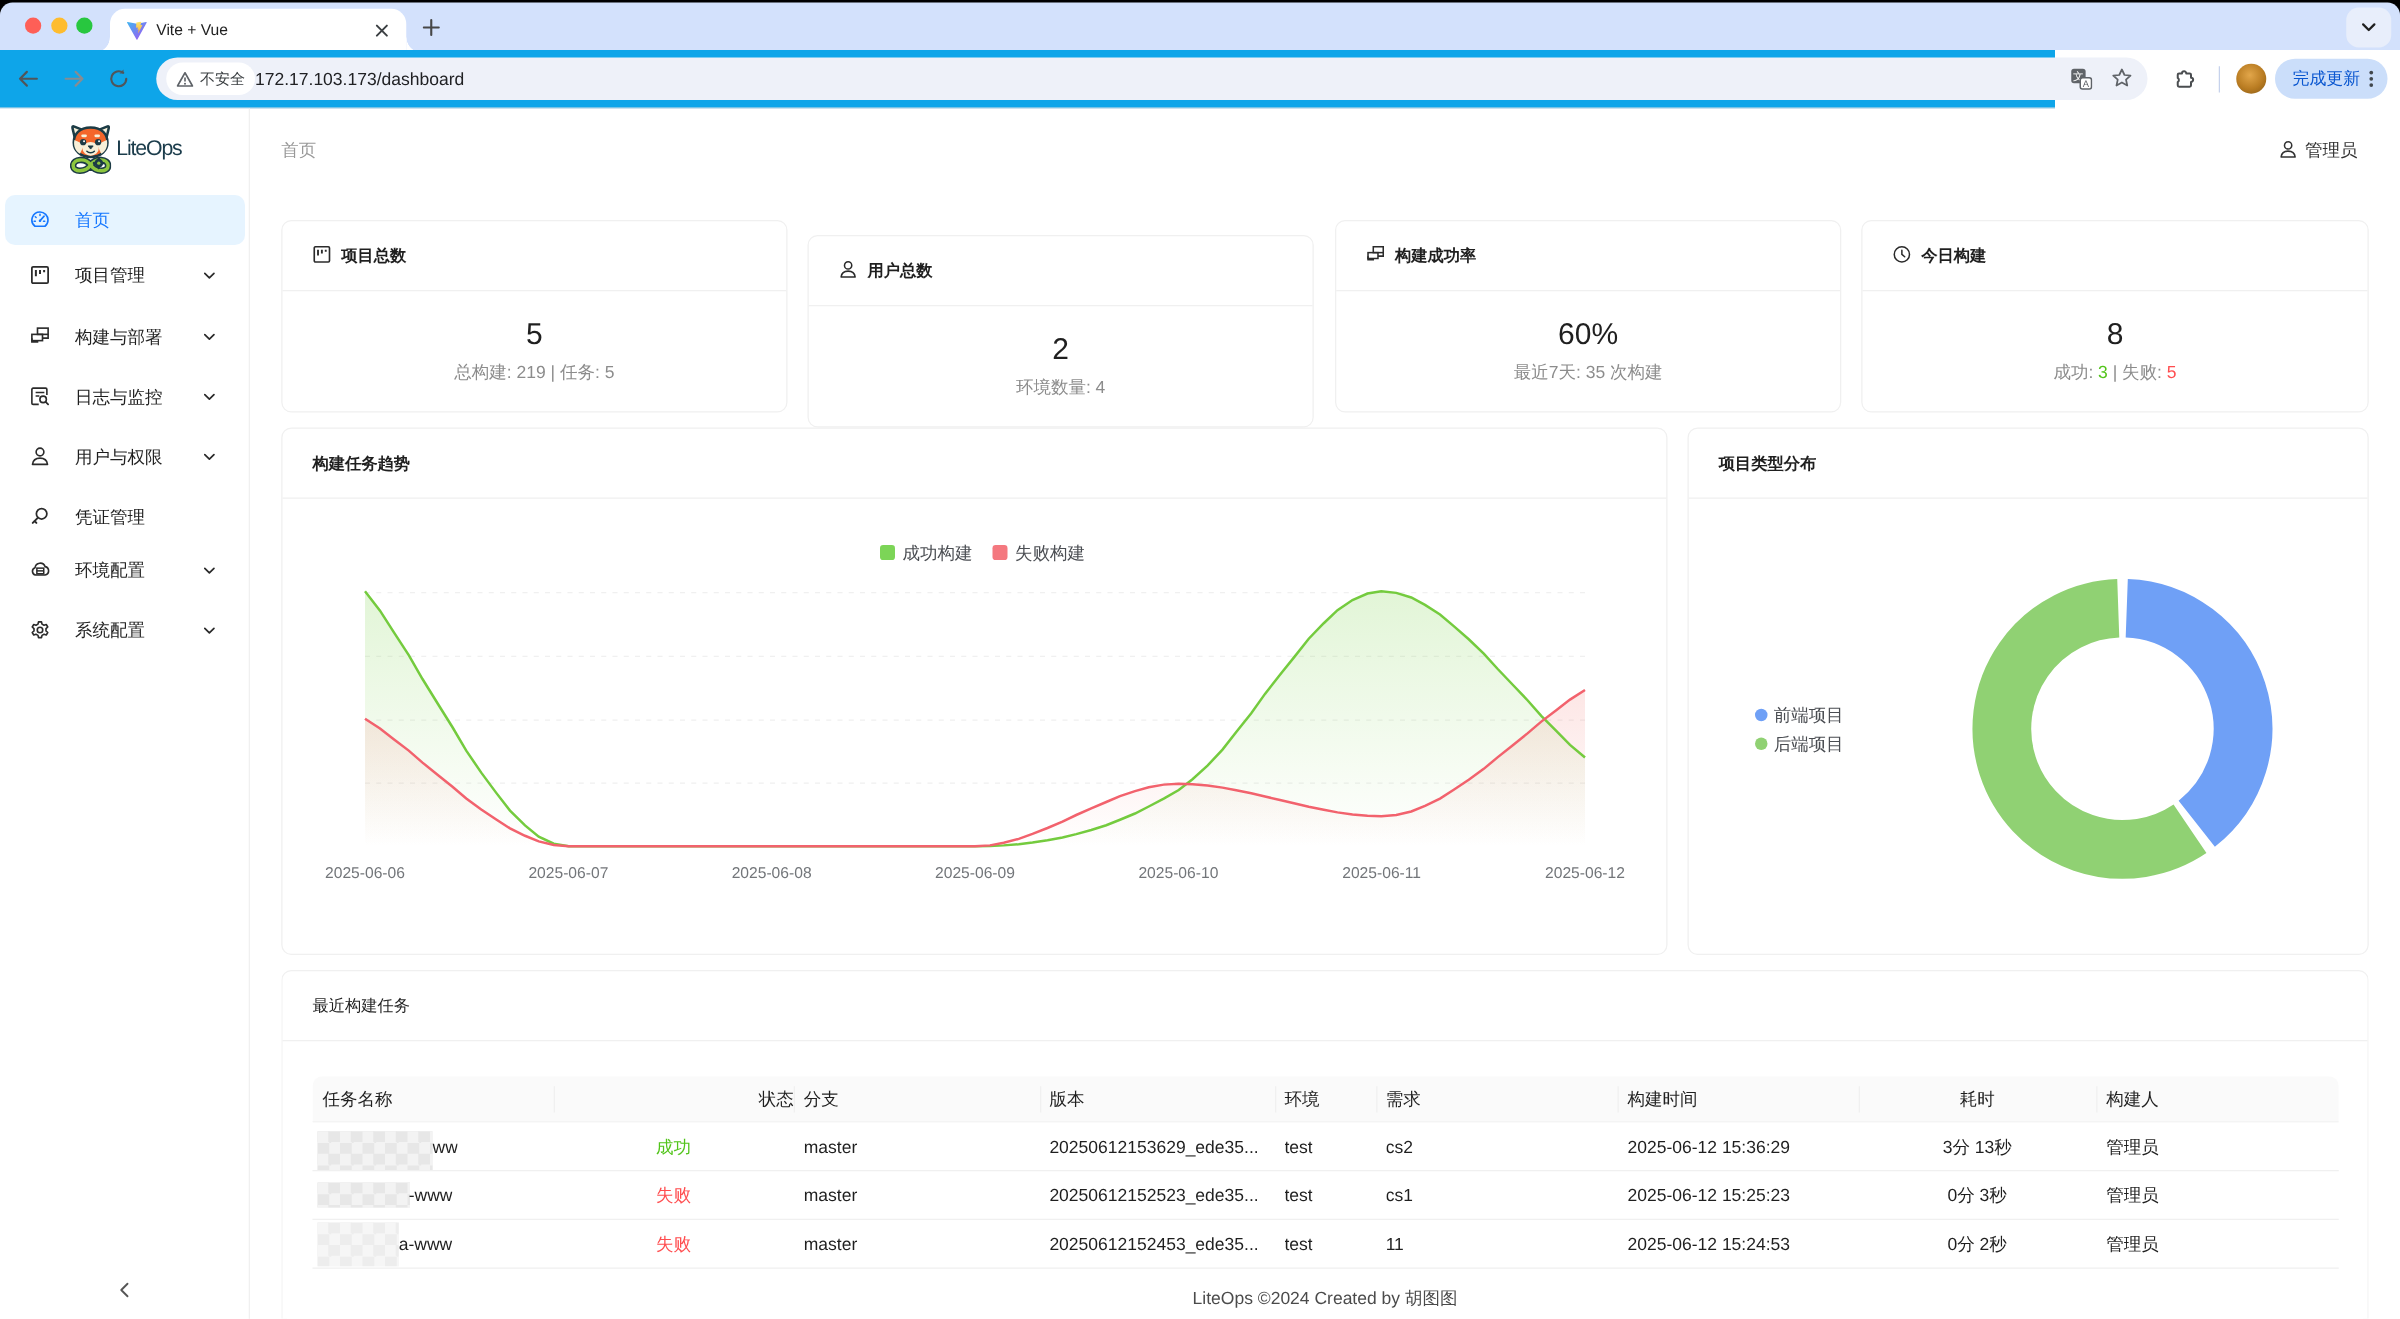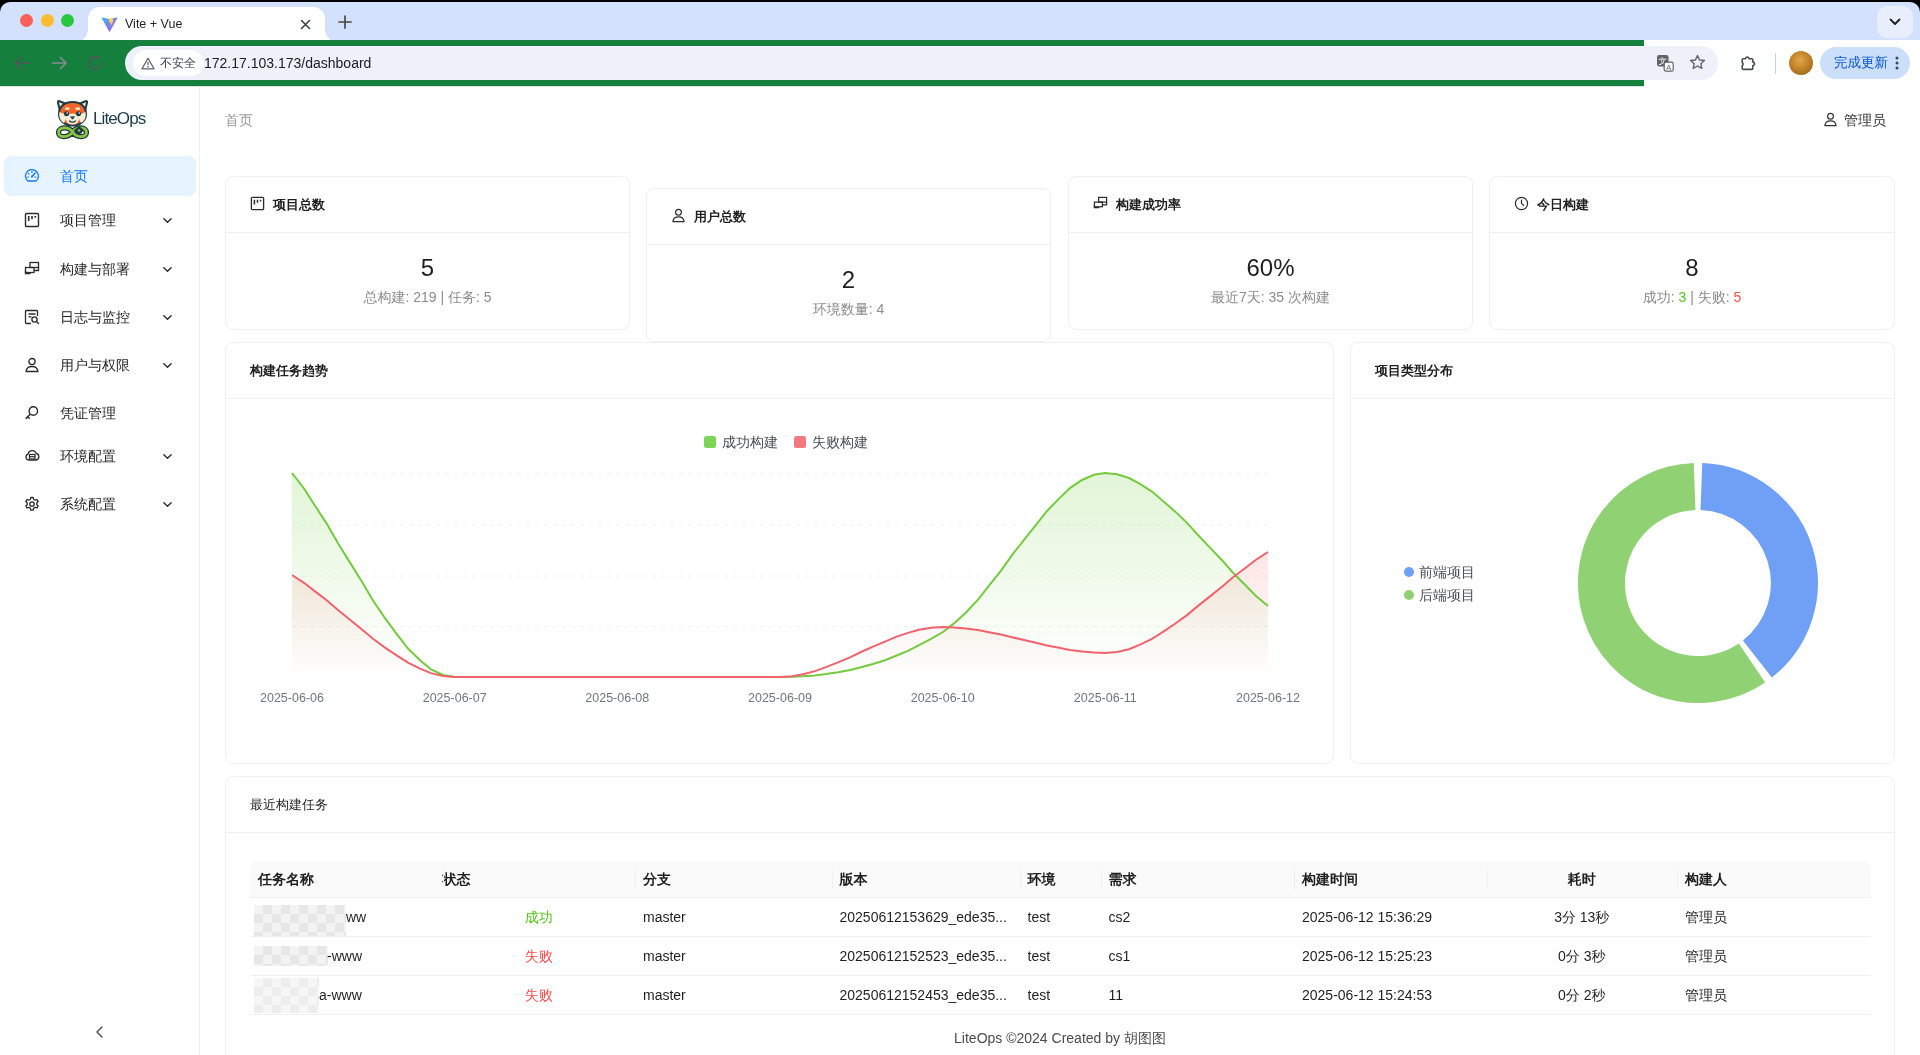--- a/index.html
+++ b/index.html
@@ -8,21 +8,21 @@
 
 #topedge{position:absolute;left:0;top:0;width:1920px;height:40px;background:#000}
 #tabstrip{position:absolute;left:0;top:2px;width:1920px;height:38px;background:#d3e1fc;border-radius:10px 10px 0 0}
 .tl{position:absolute;top:12px;width:13px;height:13px;border-radius:50%}
 #tab{position:absolute;left:88px;top:5px;width:237px;height:35px;background:#fff;border-radius:12px 12px 0 0}
 #tab .fcorn{position:absolute;bottom:0;width:12px;height:12px}
 #tab .fl{left:-12px;background:radial-gradient(circle at 0 0,rgba(0,0,0,0) 11.5px,#fff 12px)}
 #tab .fr{right:-12px;background:radial-gradient(circle at 12px 0,rgba(0,0,0,0) 11.5px,#fff 12px)}
 #tabtitle{position:absolute;left:37px;top:0;line-height:35px;font-size:12.5px;color:#1f1f1f}
 #tabclose{position:absolute;left:210px;top:10px;width:15px;height:15px}
-#toolbar{position:absolute;left:0;top:40px;width:1644px;height:47px;background:#15803d;border-bottom:1px solid #dfe2e6}
+#toolbar{position:absolute;left:0;top:40px;width:1644px;height:47px;background:#0ea5e9;border-bottom:1px solid #dfe2e6}
 #urlpill{position:absolute;left:125px;top:6px;width:1593px;height:34px;border-radius:17px;background:#eef1f9}
 #secchip{position:absolute;left:8px;top:4px;height:26px;border-radius:13px;background:#fff;display:flex;align-items:center;padding:0 8px 0 8px;font-size:12px;color:#3c4043}
 #urltext{position:absolute;left:79px;top:0;line-height:34px;font-size:14px;color:#202124}
 #updatepill{position:absolute;left:1820px;top:7px;width:90px;height:32px;border-radius:16px;background:#cbdefa;color:#0b57d0;font-size:13.5px;line-height:32px;padding-left:14px}
 #chevbtn{position:absolute;left:1877px;top:4px;width:36px;height:32px;border-radius:10px;background:#e8eefb}
 #avatar{position:absolute;left:1789px;top:11px;width:24px;height:24px;border-radius:50%;background:radial-gradient(circle at 45% 38%,#e2a64a,#b97c22 55%,#8a5c16 95%)}
 
 #app{position:absolute;left:0;top:87px;width:1920px;height:968px;background:#fff}
 #sider{position:absolute;left:0;top:0;width:200px;height:968px;border-right:1px solid #f0f0f0;background:#fff}
 #logotext{position:absolute;left:93px;top:22px;font-size:17px;font-weight:400;color:#1b3c4b;letter-spacing:-.9px}
@@ -38,21 +38,21 @@
 .card{position:absolute;background:#fff;border:1px solid #f0f0f0;border-radius:8px}
 .chead{position:absolute;left:0;top:0;right:0;height:56px;border-bottom:1px solid #f0f0f0}
 .ctitle{position:absolute;left:24px;top:0;line-height:55px;font-size:13px;font-weight:600;color:rgba(0,0,0,.88);white-space:nowrap}
 .ctitle svg{vertical-align:-2px;margin-right:8px}
 .statv{position:absolute;left:0;right:0;top:77px;text-align:center;font-size:24px;color:rgba(0,0,0,.88)}
 .stats{position:absolute;left:0;right:0;top:111.5px;text-align:center;font-size:14px;color:#8c8c8c}
 .g{color:#52c41a}.r{color:#ff4d4f}
 
 #tbl{position:absolute;left:24px;top:83.5px;width:1621px;font-size:14px;color:rgba(0,0,0,.88)}
 #tbl .hrow{position:absolute;left:0;top:0;width:1621px;height:37.5px;background:#fafafa;border-bottom:1px solid #f0f0f0;border-radius:8px 8px 0 0}
-#tbl .hc{position:absolute;top:0;line-height:37px;font-weight:700;color:rgba(0,0,0,.88);white-space:nowrap}
+#tbl .hc{position:absolute;top:0;line-height:37px;font-weight:400;color:rgba(0,0,0,.88);white-space:nowrap}
 #tbl .sep{position:absolute;top:8.5px;width:1px;height:21px;background:#f0f0f0}
 #tbl .row{position:absolute;left:0;width:1621px;height:39px;border-bottom:1px solid #f0f0f0}
 #tbl .c{position:absolute;top:0;line-height:38px;white-space:nowrap;overflow:hidden}
 .mosaic{position:absolute;top:9px;height:20px;background:repeating-conic-gradient(#e7e7e7 0% 25%,#f3f3f3 0% 50%) 0 0/18px 18px,#ededed}
 #footer{position:absolute;left:225px;top:943px;width:1670px;text-align:center;font-size:14px;color:#4b4b4b}
 </style>
 </head>
 <body>
 <div id="topedge"></div>
 <div id="tabstrip">
@@ -354,21 +354,21 @@
     </svg>
   </div>
 
   <div class="card" style="left:225px;top:689px;width:1670px;height:279px;border-bottom:none;border-radius:8px 8px 0 0">
     <div class="chead">
         <div class="ctitle" style="font-weight:400">最近构建任务</div>
       </div>
     <div id="tbl">
       <div class="hrow">
         <div class="hc" style="left:8px">任务名称</div>
-        <div class="hc" style="left:192.5px;width:192.5px;text-align:left">状态</div>
+        <div class="hc" style="left:192.5px;width:192.5px;text-align:right">状态</div>
         <div class="hc" style="left:393px">分支</div>
         <div class="hc" style="left:589.5px">版本</div>
         <div class="hc" style="left:777.5px">环境</div>
         <div class="hc" style="left:858.5px">需求</div>
         <div class="hc" style="left:1052px">构建时间</div>
         <div class="hc" style="left:1236.5px;width:190.5px;text-align:center">耗时</div>
         <div class="hc" style="left:1435px">构建人</div>
         <div class="sep" style="left:192.5px"></div>
           <div class="sep" style="left:385px"></div>
         <div class="sep" style="left:581.5px"></div>

